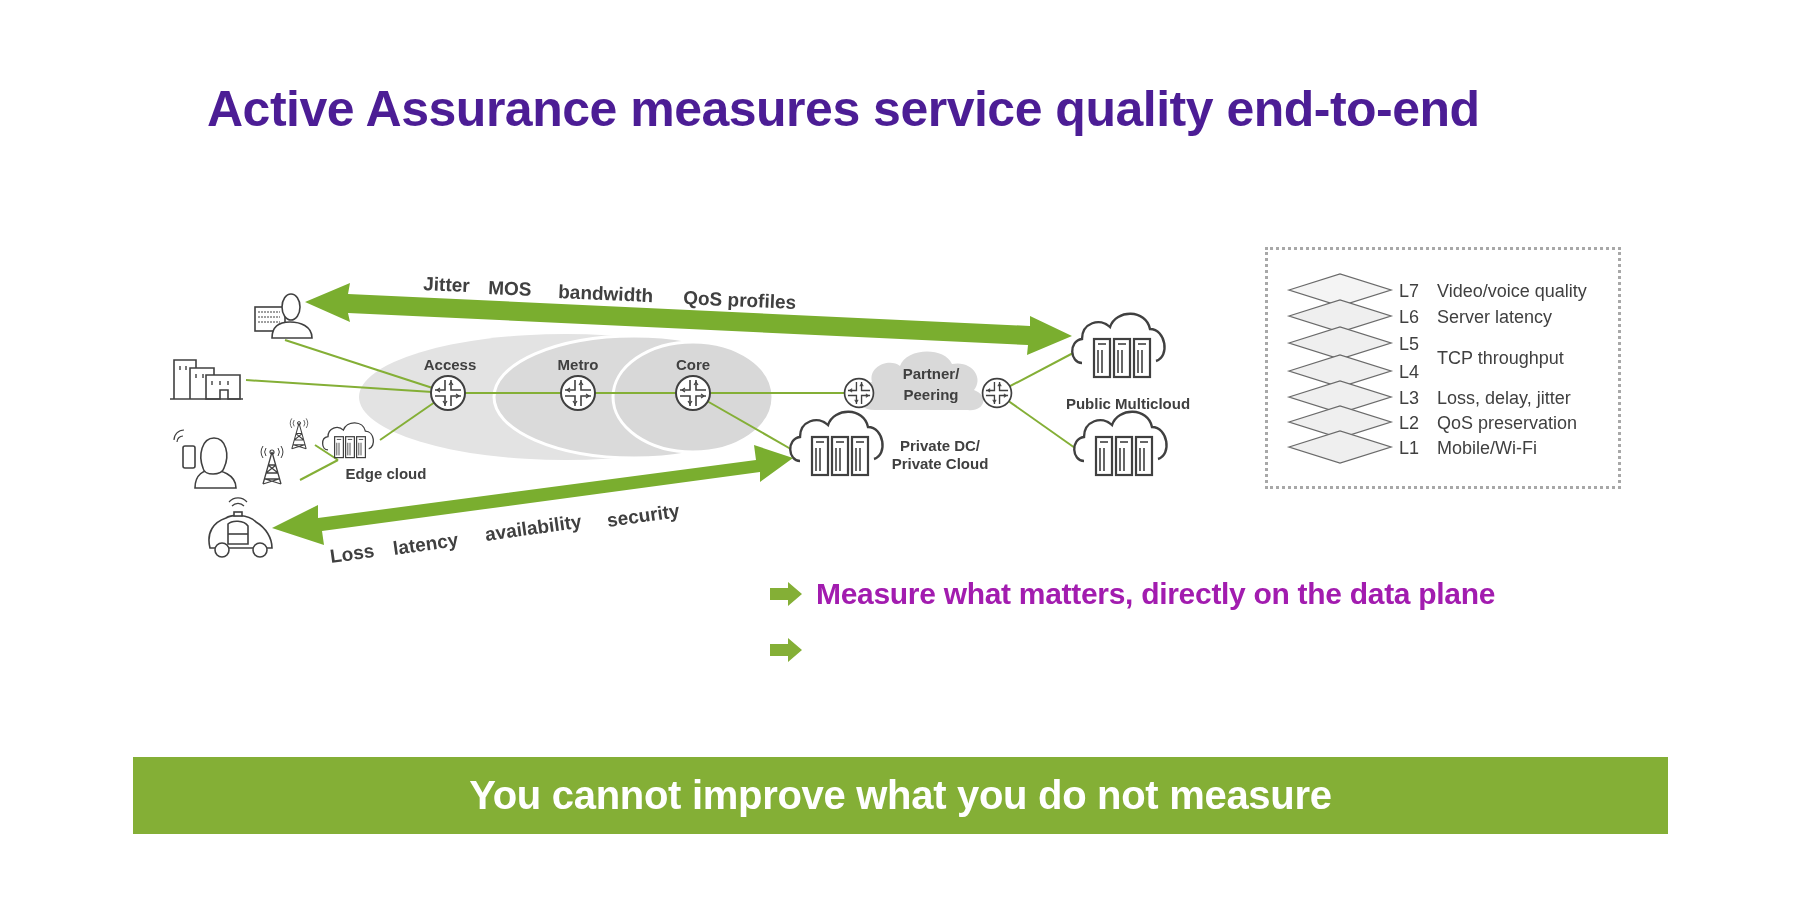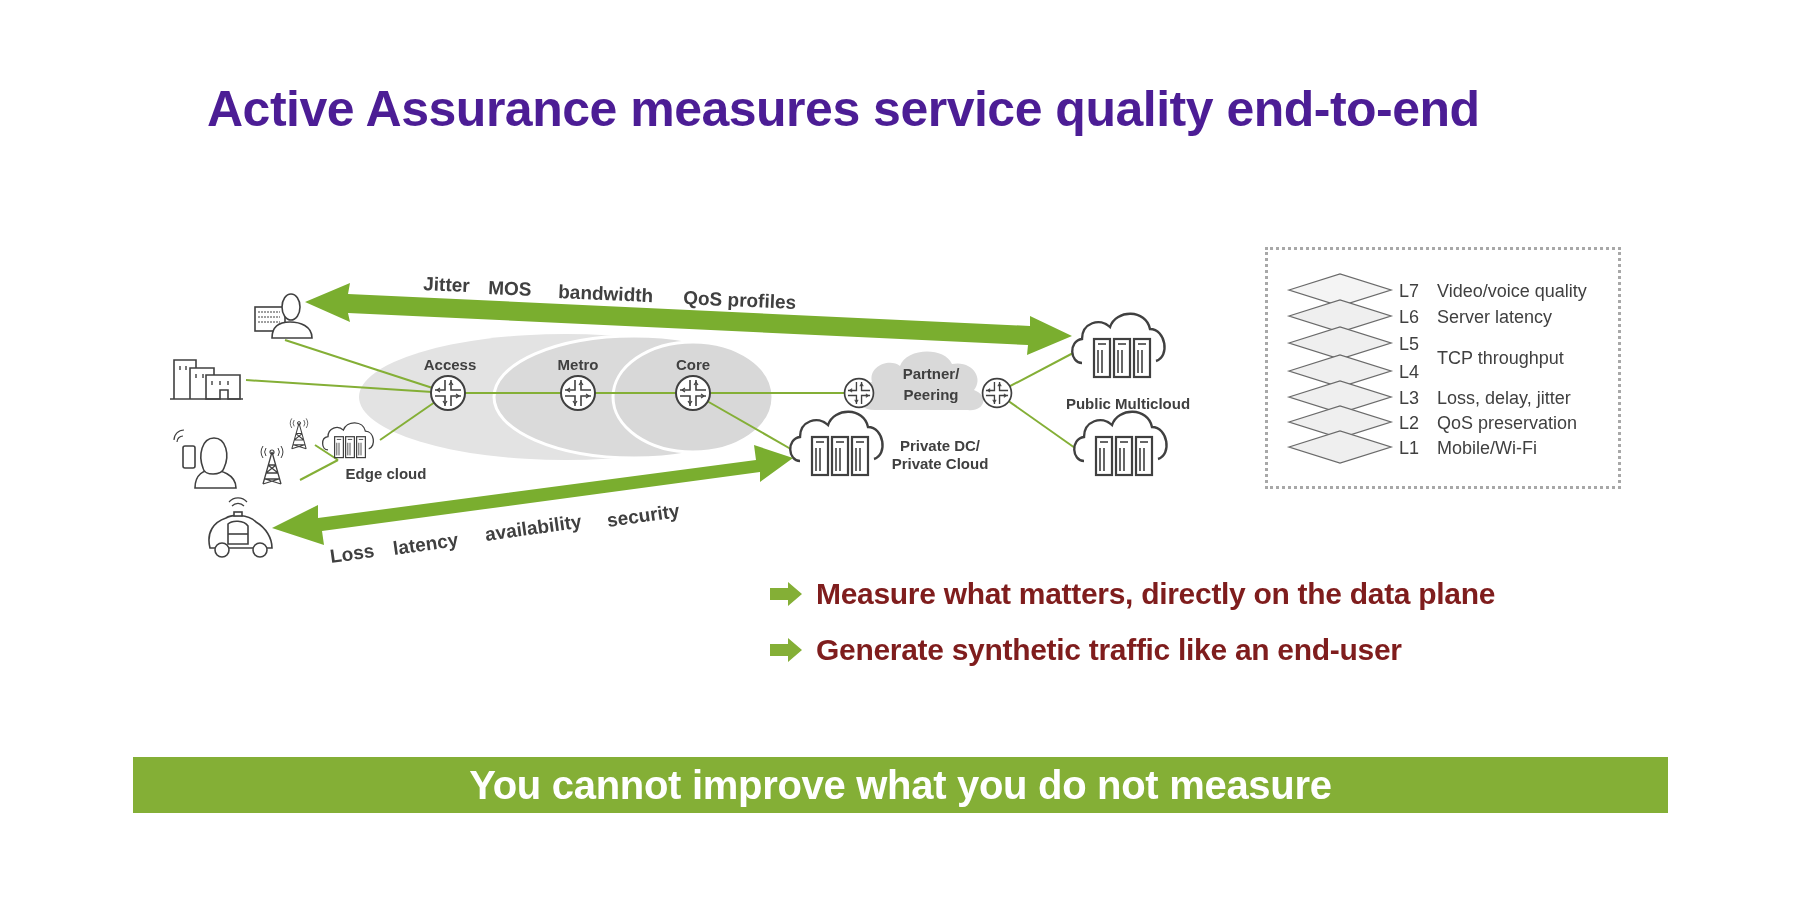--- a/index.html
+++ b/index.html
@@ -7,22 +7,22 @@
          font-family: "Liberation Sans", "DejaVu Sans", sans-serif; color: #404040; }
   .title { position: absolute; left: 207px; top: 80px; font-size: 50px; font-weight: bold;
            color: #4c1d95; letter-spacing: -0.5px; white-space: nowrap; }
   #diagram { position: absolute; left: 0; top: 0; width: 1800px; height: 900px; }
   .lbl { font-family: "Liberation Sans", sans-serif; font-weight: bold; fill: #404040; }
   .osi-box { position: absolute; left: 1265px; top: 247px; width: 356px; height: 242px;
              border: 3px dotted #a8a8a8; box-sizing: border-box; }
   .bullets { position: absolute; left: 770px; top: 566px; }
   .bullet { display: flex; align-items: center; height: 56px; }
   .bullet .arrow { width: 32px; height: 24px; margin-right: 14px; }
-  .bullet span.txt { font-size: 30px; font-weight: bold; color: #7f1d1d; white-space: nowrap; letter-spacing: -0.3px; }
-  .banner { position: absolute; left: 133px; top: 757px; width: 1535px; height: 56px;
+  .bullet span.txt { font-size: 30px; font-weight: bold; color: #a21caf; white-space: nowrap; letter-spacing: -0.3px; }
+  .banner { position: absolute; left: 133px; top: 757px; width: 1535px; height: 77px;
             background: #84af36; display: flex; align-items: center; justify-content: center; }
   .banner span { color: #ffffff; font-size: 40px; font-weight: bold; letter-spacing: -0.3px; }
 </style>
 </head>
 <body>
 
 <div class="title">Active Assurance measures service quality end-to-end</div>
 
 <svg id="diagram" viewBox="0 0 1800 900" xmlns="http://www.w3.org/2000/svg">
   <defs>
@@ -184,19 +184,18 @@
   <div class="bullet">
     <svg class="arrow" viewBox="0 0 32 24">
         <polygon points="0,6 18,6 18,0 32,12 18,24 18,18 0,18" fill="#84af36"></polygon>
       </svg>
     <span class="txt">Measure what matters, directly on the data plane</span>
   </div>
   <div class="bullet">
     <svg class="arrow" viewBox="0 0 32 24">
         <polygon points="0,6 18,6 18,0 32,12 18,24 18,18 0,18" fill="#84af36"></polygon>
       </svg>
-    <span class="txt">Generate synthetic traffic like an end-user</span>
   </div>
 </div>
 
 <div class="banner">
   <span>You cannot improve what you do not measure</span>
 </div>
 
 </body></html>

